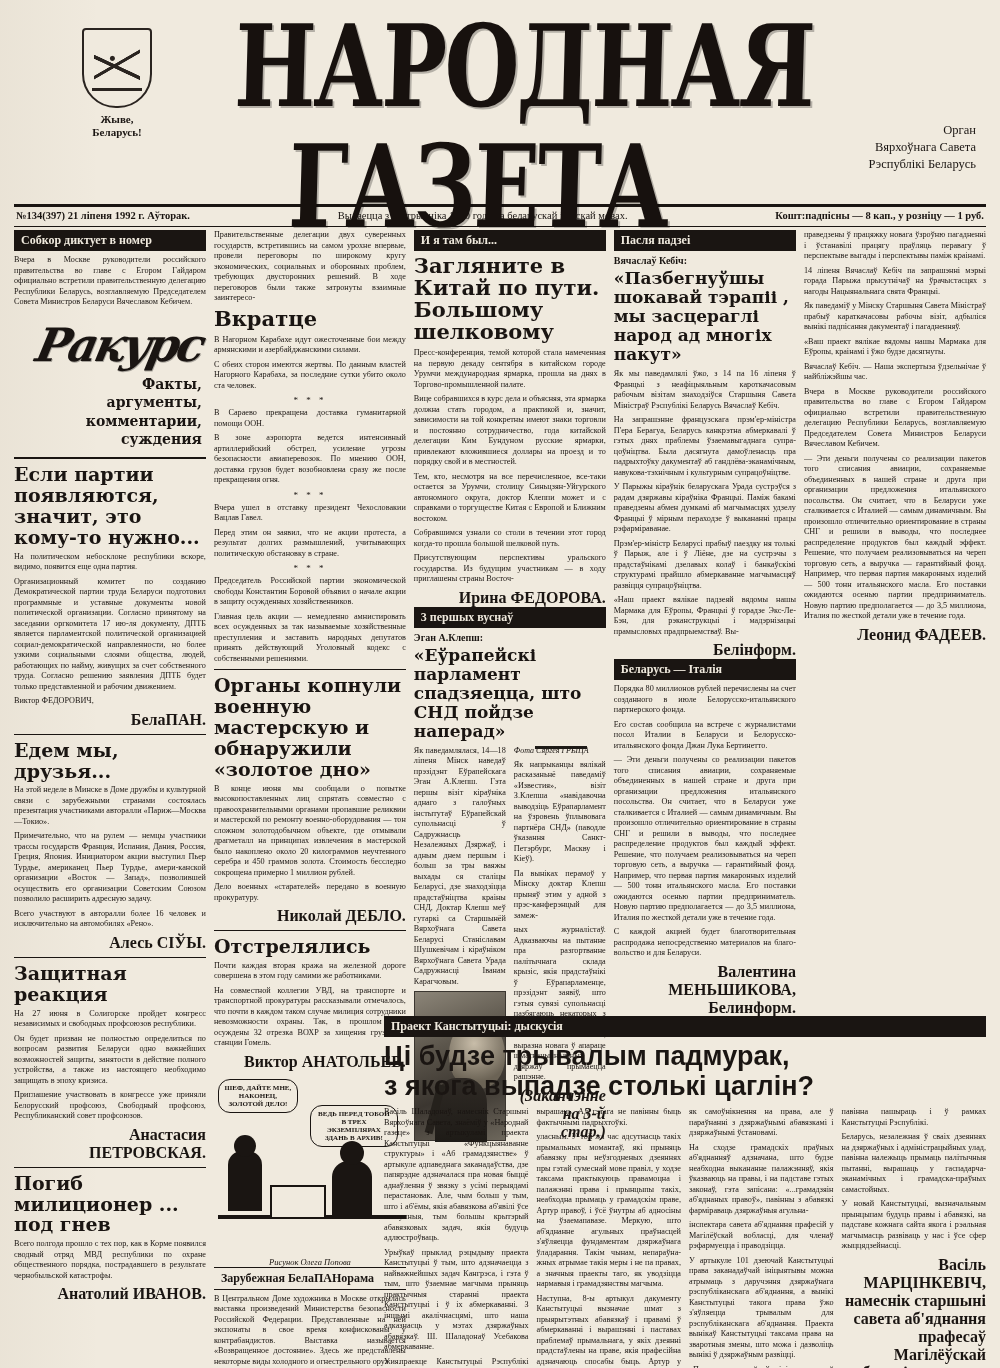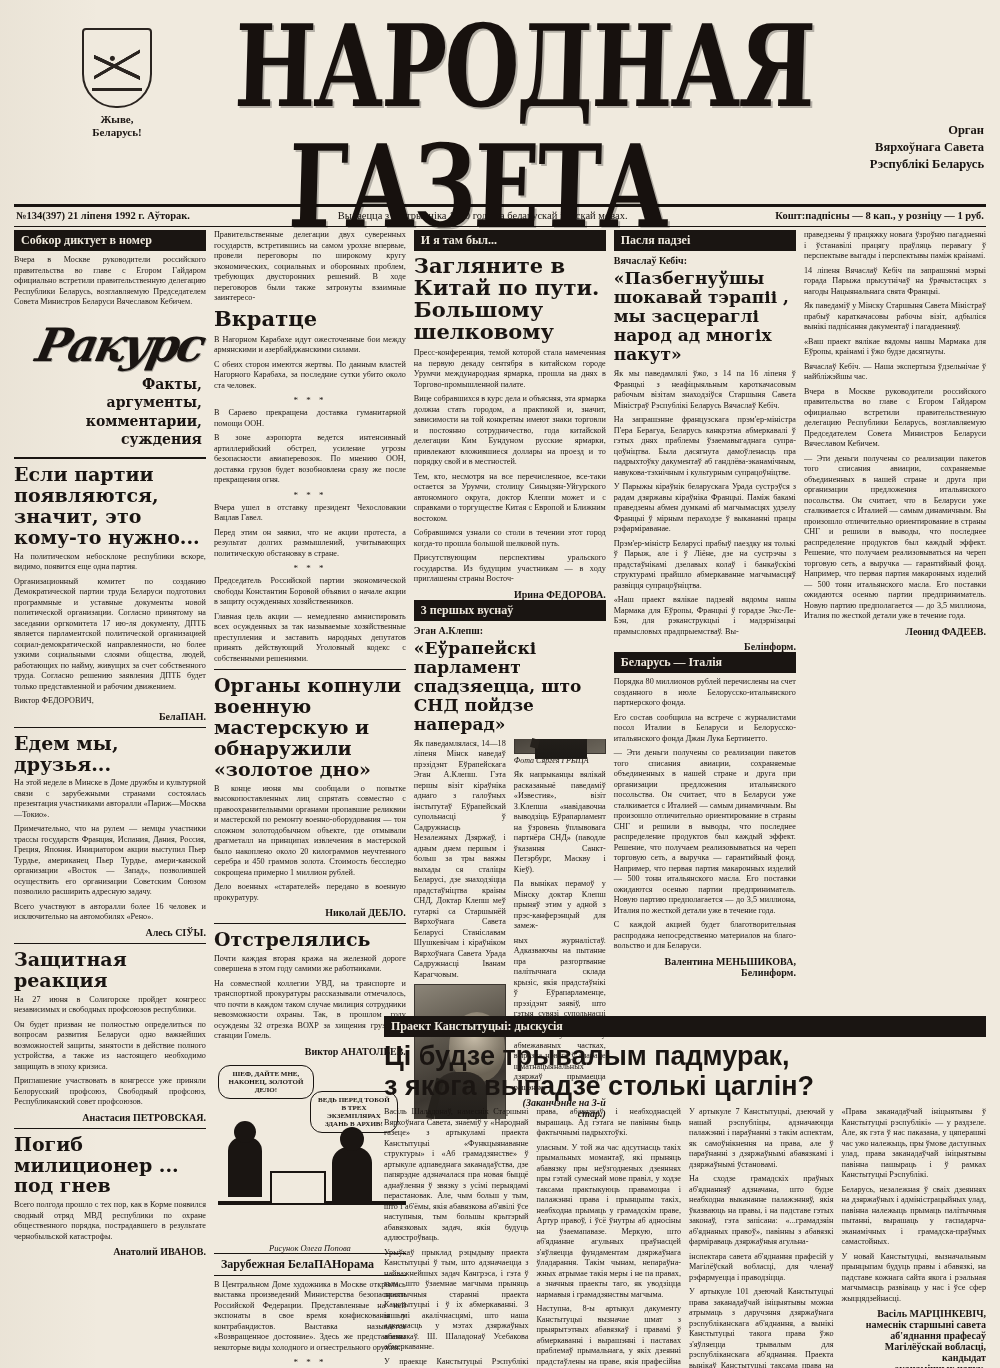--- a/index.html
+++ b/index.html
@@ -70,22 +70,22 @@
     margin-left:42px;
   }
   .title-line2 {
     font-size:86px;
     transform:scaleY(1.32) skewX(-2deg);
     transform-origin:left top;
     margin-left:96px;
     margin-top:44px;
   }
   .organ {
-    position:absolute; right:2px; top:112px;
-    text-align:right; font-size:12.5px; font-weight:bold; line-height:1.35;
+    position:absolute; right:10px; top:112px;
+    text-align:right; font-size:12.5px; font-weight:normal; line-height:1.35;
   }
 
   
   .rule-thick { border-top:3px solid #1a1512; margin:4px 0 0 0; }
   .rule-thin { border-top:1px solid #1a1512; margin:2px 0 0 0; }
   .issue-bar {
     display:flex; justify-content:space-between; 
     font-size:10.5px; padding:3px 2px; font-weight:bold;
   }
   .issue-bar .mid { font-weight:normal; }
@@ -115,21 +115,21 @@
   h2.head {
     font-family:"DejaVu Serif", serif;
     font-size:21px; font-weight:bold;
     margin:2px 0 5px 0; line-height:1.05;
   }
   h3.subhead {
     font-family:"DejaVu Serif", serif;
     font-size:19px; font-weight:bold; margin:3px 0 4px 0; line-height:1.1;
   }
   .byline { font-size:10px; font-weight:bold; margin:2px 0; }
-  .sig { font-size:10px; font-weight:bold; text-align:right; margin-top:3px; }
+  .sig { font-size:16px; font-weight:bold; text-align:right; margin-top:3px; }
   p.body {
     font-size:8.2px; line-height:1.28; text-align:justify;
     margin:0 0 4px 0; hyphens:auto;
   }
   .cols2 { column-count:2; column-gap:8px; column-rule:0; }
   .cols4 { column-count:4; column-gap:8px; }
   .stars { text-align:center; font-size:9px; letter-spacing:3px; margin:3px 0; }
   .divider { border-top:1px solid #1a1512; margin:5px 0; }
   .divider.d2 { border-top:2px solid #1a1512; }
 
@@ -302,21 +302,21 @@
       <p class="body">Дело военных «старателей» передано в военную прокуратуру.</p>
       <div class="sig">Николай ДЕБЛО.</div>
       <div class="divider"></div>
 
       <h3 class="subhead">Отстрелялись</h3>
       <p class="body">Почти каждая вторая кража на железной дороге совершена в этом году самими же работниками.</p>
       <p class="body">На совместной коллегии УВД, на транспорте и транспортной прокуратуры рассказывали отмечалось, что почти в каждом таком случае милиция сотрудники невозможности охраны. Так, в прошлом году осуждены 32 отрезка ВОХР за хищения грузов на станции Гомель.</p>
       <div class="sig">Виктор АНАТОЛЬЕВ.</div>
 
       <div class="cartoon">
-        <div class="bubble" style="left:4px; top:4px; width:96px;">ШЕФ, ДАЙТЕ МНЕ, НАКОНЕЦ, ЗОЛОТОЙ ДЕЛО!</div>
+        <div class="bubble" style="left:4px; top:4px; width:80px;">ШЕФ, ДАЙТЕ МНЕ, НАКОНЕЦ, ЗОЛОТОЙ ДЕЛО!</div>
         <div class="bubble" style="left:96px; top:30px; width:88px;">ВЕДЬ ПЕРЕД ТОБОЙ В ТРЕХ ЭКЗЕМПЛЯРАХ ЗДАНЬ В АРХИВ!</div>
         <div class="cart-fig" style="left:14px; top:76px; width:34px; height:60px; border-radius:14px 14px 0 0;"></div>
         <div class="cart-fig" style="left:20px; top:60px; width:22px; height:22px; border-radius:50%;"></div>
         <div class="cart-fig" style="left:118px; top:86px; width:40px; height:56px; border-radius:16px 16px 0 0;"></div>
         <div class="cart-fig" style="left:126px; top:66px; width:24px; height:24px; border-radius:50%;"></div>
         <div class="cart-fig" style="left:4px; top:140px; width:188px; height:4px;"></div>
         <div class="cart-fig" style="left:56px; top:110px; width:56px; height:34px; background:#f0eade; border:2px solid #1a1512;"></div>
       </div>
       <div class="cap-center">Рисунок Олега Попова</div>
 

